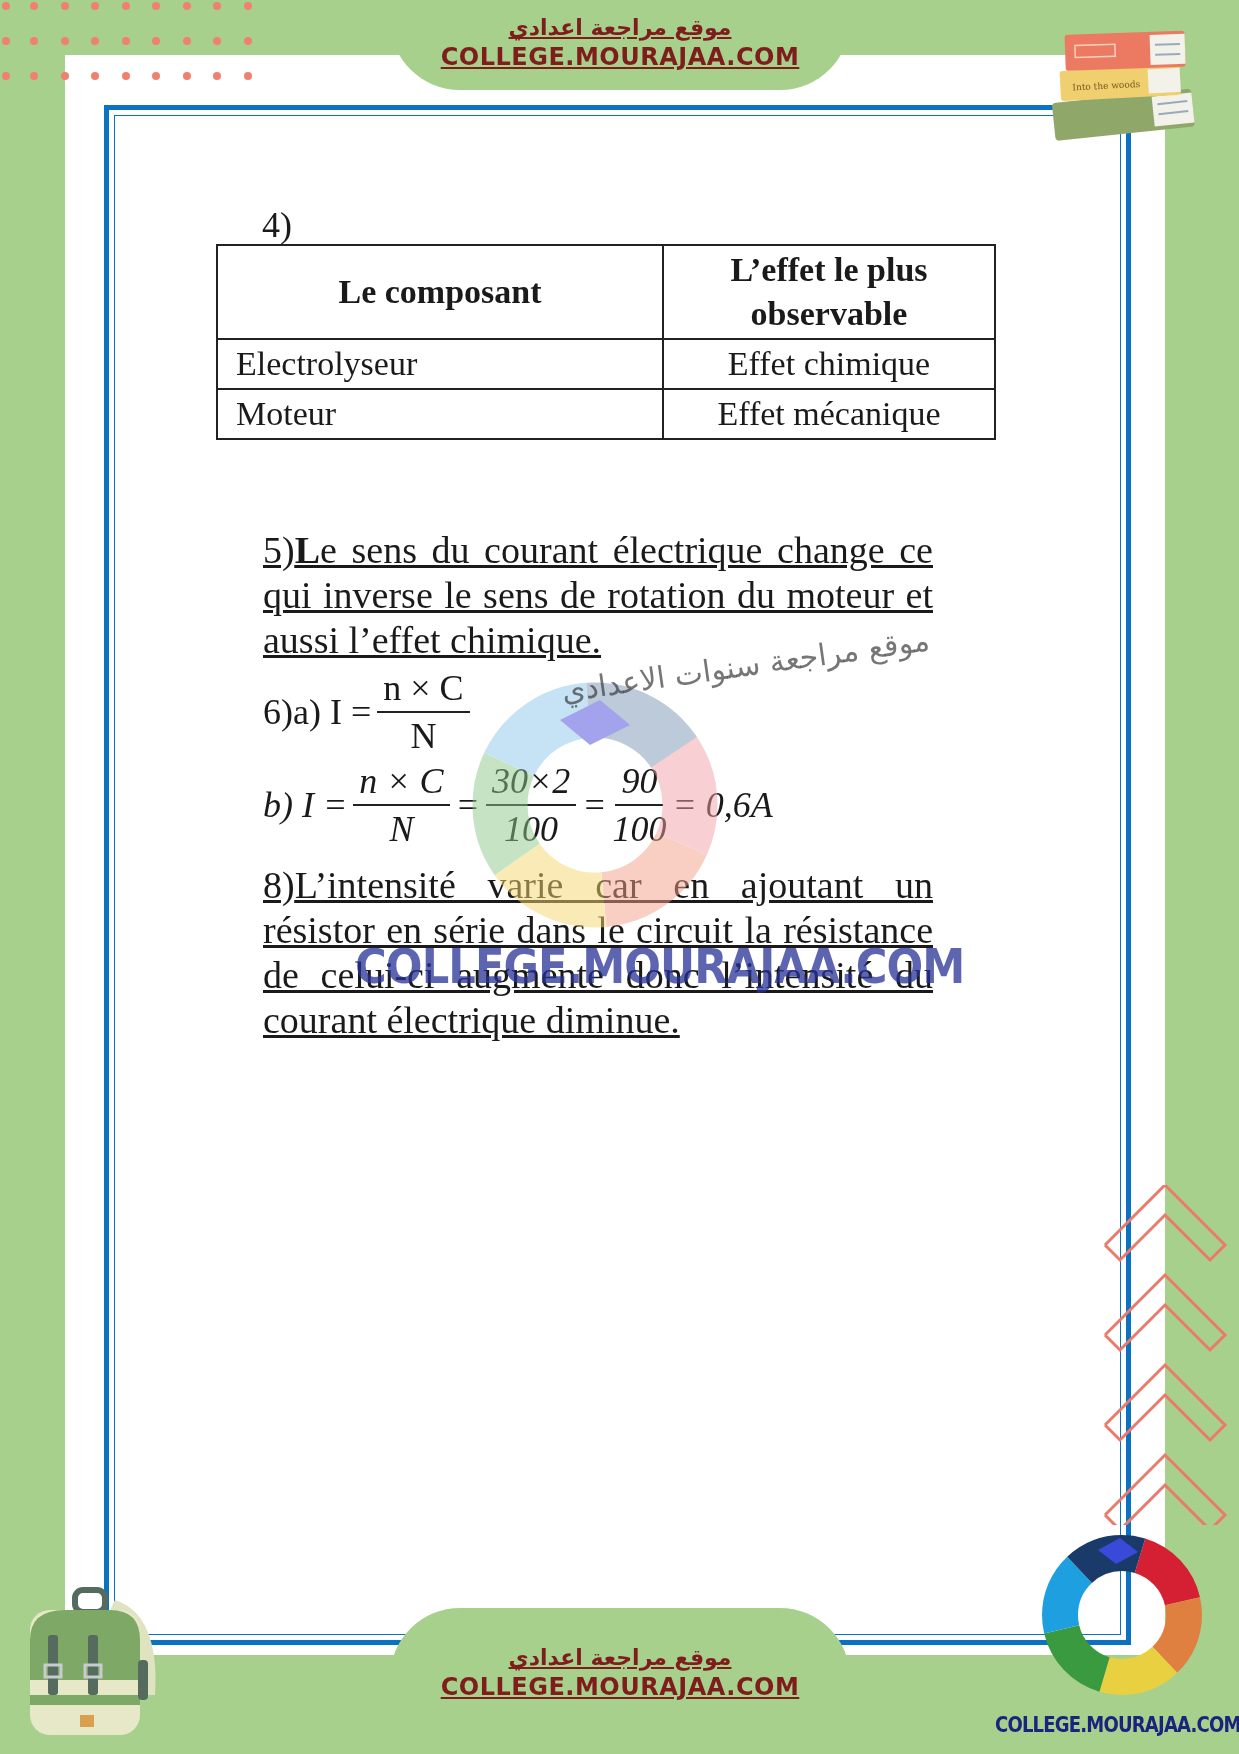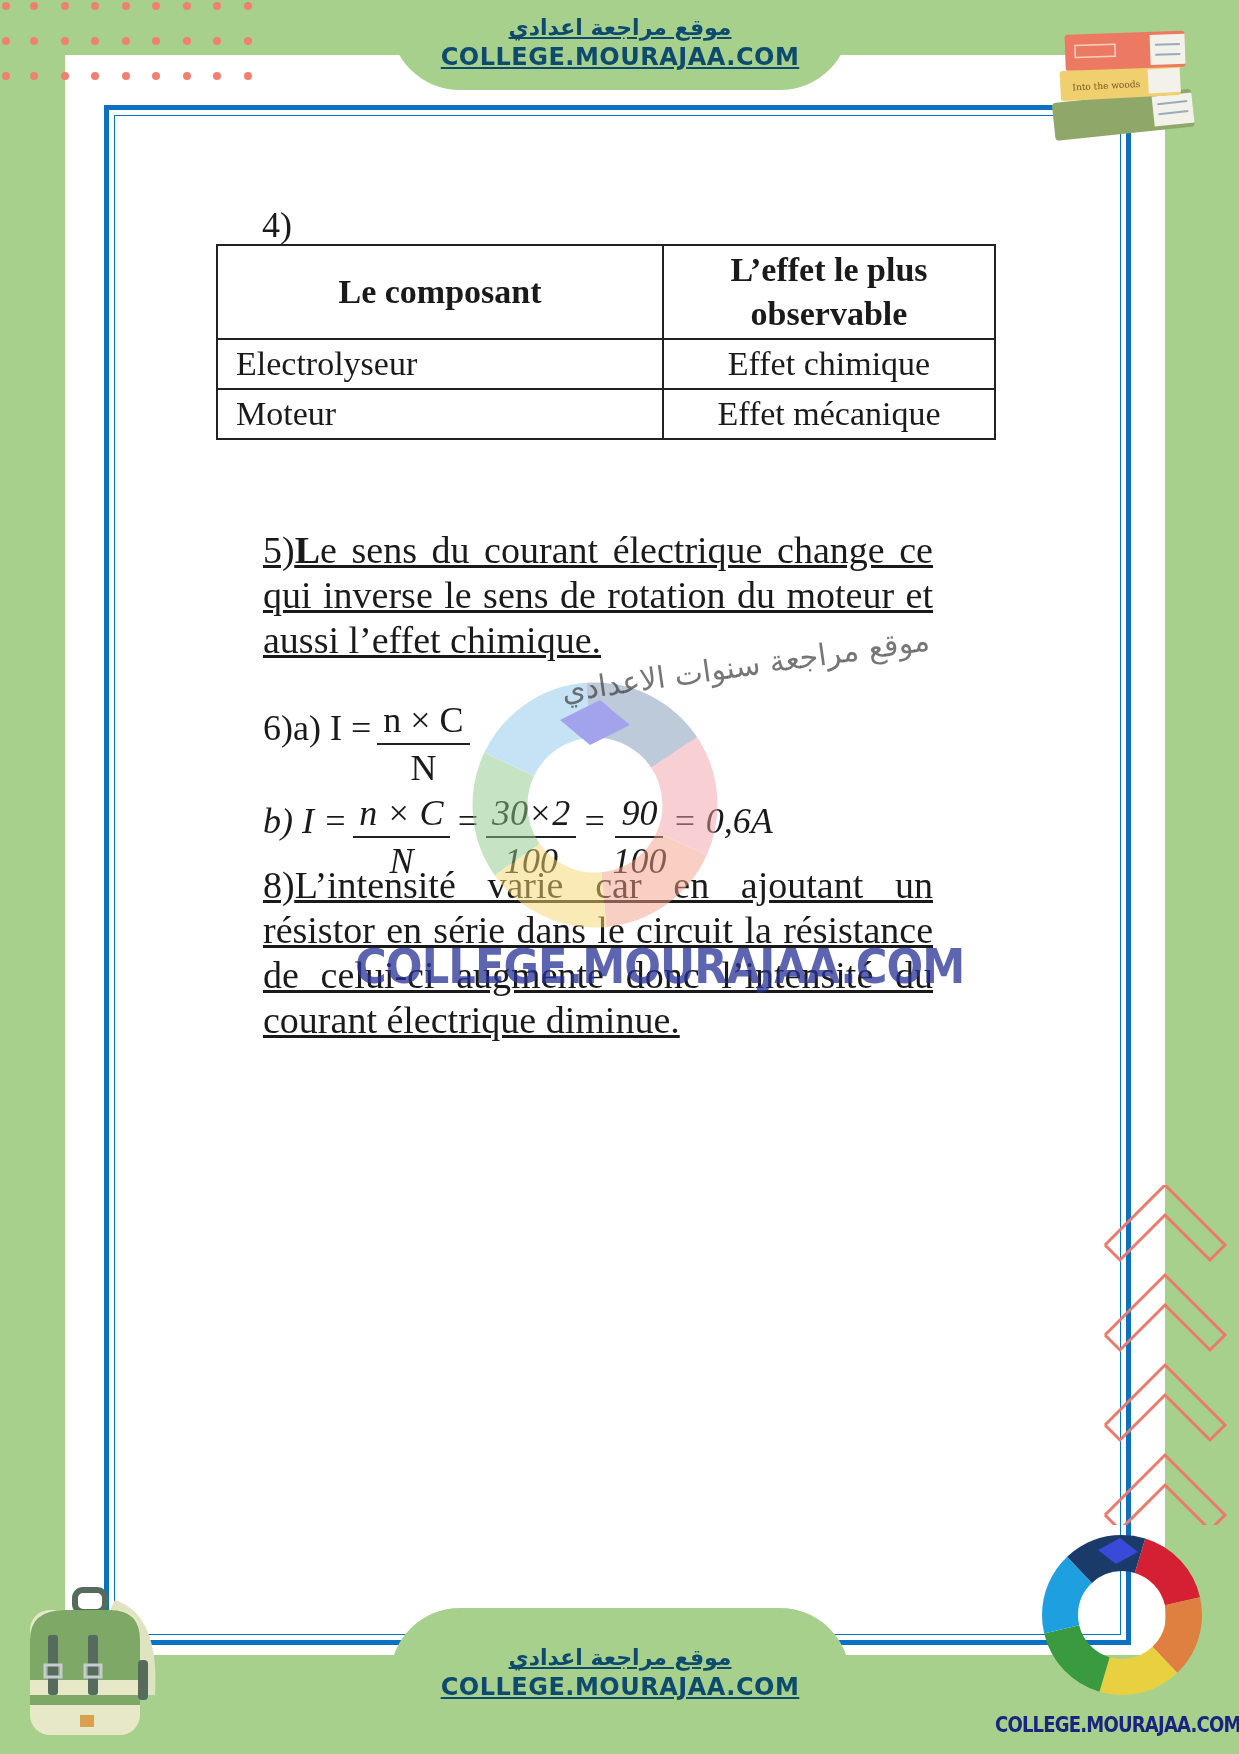--- a/index.html
+++ b/index.html
@@ -2,21 +2,21 @@
 <html><head>
 <meta charset="utf-8">
 <style>
   html,body{margin:0;padding:0;}
   body{width:1239px;height:1754px;position:relative;overflow:hidden;background:#a8d08d;font-family:"Liberation Serif",serif;}
   .white-sheet{position:absolute;left:65px;top:55px;width:1100px;height:1600px;background:#fff;}
   .frame-outer{position:absolute;left:104px;top:105px;width:1027px;height:1540px;border:5px solid #0b72c2;box-sizing:border-box;}
   .frame-inner{position:absolute;left:114px;top:115px;width:1007px;height:1520px;border:1.5px solid #0b72c2;box-sizing:border-box;}
   .dots{position:absolute;left:0;top:0;}
   .dot{position:absolute;width:8px;height:8px;border-radius:50%;background:#f08070;}
-  .banner{position:absolute;background:#a8d08d;color:#0c4a6e;text-align:center;font-family:"DejaVu Sans",sans-serif;font-weight:bold;}
+  .banner{position:absolute;background:#a8d08d;color:#7f1d1d;text-align:center;font-family:"DejaVu Sans",sans-serif;font-weight:bold;}
   .banner-top{left:390px;top:0;width:460px;height:90px;border-radius:0 0 70px 70px;}
   .banner-bottom{left:390px;top:1608px;width:460px;height:146px;border-radius:70px 70px 0 0;}
   .banner .ar{display:block;font-size:22px;text-decoration:underline;line-height:28px;}
   .banner .en{display:block;font-size:24px;text-decoration:underline;line-height:30px;letter-spacing:0.5px;}
   .banner-top .ar{margin-top:14px;}
   .banner-bottom .ar{margin-top:36px;}
   .content{position:absolute;left:0;top:0;width:1239px;height:1754px;color:#1a1a1a;}
   .q4{position:absolute;left:262px;top:204px;font-size:36px;}
   table.comp{position:absolute;left:216px;top:244px;width:780px;border-collapse:collapse;font-size:34px;}
   table.comp td, table.comp th{border:2.5px solid #222;padding:2px 18px;vertical-align:middle;line-height:44px;}
@@ -25,21 +25,21 @@
   table.comp td.c2{text-align:center;padding-left:6px;padding-right:6px;}
   .para{position:absolute;left:263px;width:670px;font-size:38px;line-height:45px;text-align:justify;text-decoration:underline;}
   .p5{top:528px;}
   .p7{top:852px;}
   .p8{top:863px;}
   .bold{font-weight:bold;}
   .eq{position:absolute;font-size:36px;display:flex;align-items:center;white-space:nowrap;}
   .eqa{left:263px;top:665px;}
   .eqb{left:263px;top:758px;font-style:italic;}
   .frac{display:inline-flex;flex-direction:column;align-items:center;margin:0 6px;}
-  .frac .num{border-bottom:2.5px solid #222;padding:0 6px;line-height:46px;margin-top:32px;}
+  .frac .num{border-bottom:2.5px solid #222;padding:0 6px;line-height:46px;}
   .frac .den{line-height:46px;}
   .watermark-text{position:absolute;left:355px;top:938px;font-family:"DejaVu Sans",sans-serif;font-weight:bold;font-size:48px;color:rgba(40,50,150,0.75);letter-spacing:-1px;transform:scaleX(0.9);transform-origin:left;}
   .wm-logo{position:absolute;left:470px;top:680px;width:250px;height:250px;opacity:0.5;}
   .wm-arc-text{position:absolute;left:560px;top:648px;font-family:"DejaVu Sans",sans-serif;font-size:30px;color:rgba(60,60,60,0.7);transform:rotate(-8deg);}
   .books{position:absolute;left:1030px;top:18px;}
   .backpack{position:absolute;left:20px;top:1585px;}
   .chevrons{position:absolute;left:1095px;top:1185px;}
   .logo-br{position:absolute;left:1040px;top:1530px;}
   .logo-br-text{position:absolute;left:995px;top:1712px;font-family:"DejaVu Sans",sans-serif;font-weight:bold;font-size:22px;color:#1a237e;letter-spacing:-1px;transform:scaleX(0.82);transform-origin:left;}
 </style>

